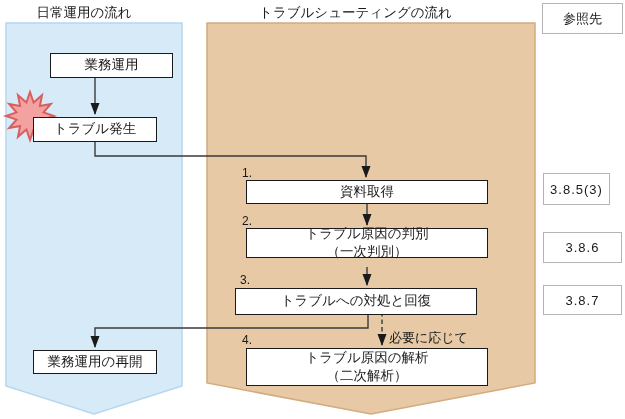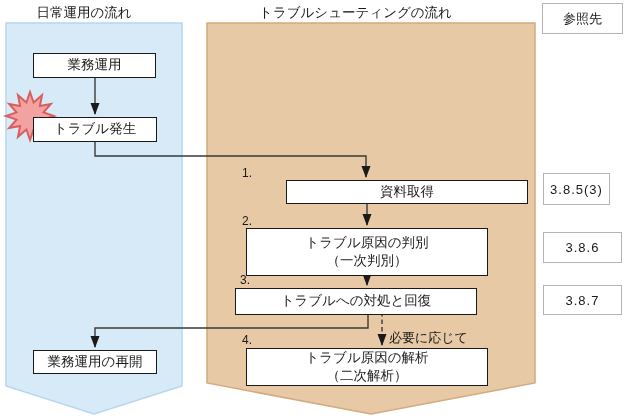--- a/index.html
+++ b/index.html
@@ -51,39 +51,39 @@
       <path d="M382,312 V345" stroke-dasharray="4.5,3" marker-end="url(#ah)"></path>
     </g>
   </svg>
 
   <div class="lane-title" style="left:6px; top:4px; width:156px;">日常運用の流れ</div>
   <div class="lane-title" style="left:191px; top:4px; width:329px;">トラブルシューティングの流れ</div>
   <div class="refbox" style="left:542px; top:3px; width:81px; height:31px; letter-spacing:0;">
     <span>参照先</span>
   </div>
 
-  <div class="node" style="left:33px; top:53px; width:123px; height:25px;justify-content:center;">
+  <div class="node" style="left:50px; top:53px; width:123px; height:25px;justify-content:center;">
     <span>業務運用</span>
   </div>
   <div class="node" style="left:33px; top:117px; width:124px; height:25px;">
     <span>トラブル発生</span>
   </div>
   <div class="node" style="left:33px; top:350px; width:124px; height:24px;">
     <span>業務運用の再開</span>
   </div>
 
   <div class="step-num" style="left:242px; top:166px;">1.</div>
   <div class="step-num" style="left:242px; top:214px;">2.</div>
   <div class="step-num" style="left:240px; top:273px;">3.</div>
   <div class="step-num" style="left:242px; top:333px;">4.</div>
 
-  <div class="node" style="left:246px; top:180px; width:242px; height:24px;margin-left:40px;">
+  <div class="node" style="left:246px; top:180px; width:242px; height:24px;">
     <span>資料取得</span>
   </div>
-  <div class="node" style="left:246px; top:228px; width:242px; height:48px;">
+  <div class="node" style="left:246px; top:228px; width:242px; height:30px;">
     <span>トラブル原因の判別</span>
     <span>（一次判別）</span>
   </div>
   <div class="node" style="left:235px; top:288px; width:242px; height:27px;">
     <span>トラブルへの対処と回復</span>
   </div>
   <div class="node" style="left:246px; top:348px; width:242px; height:38px;align-items:center;">
     <span>トラブル原因の解析</span>
     <span>（二次解析）</span>
   </div>

